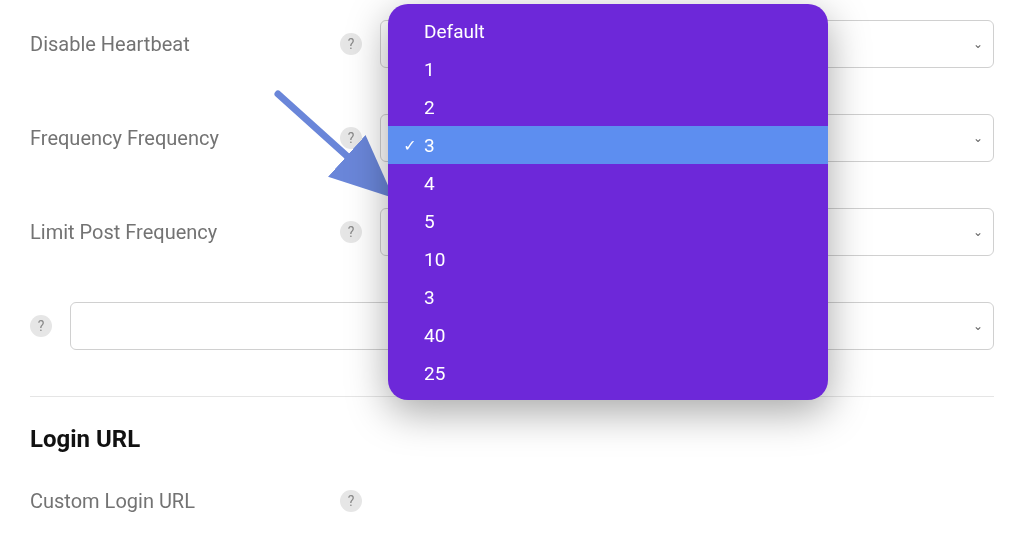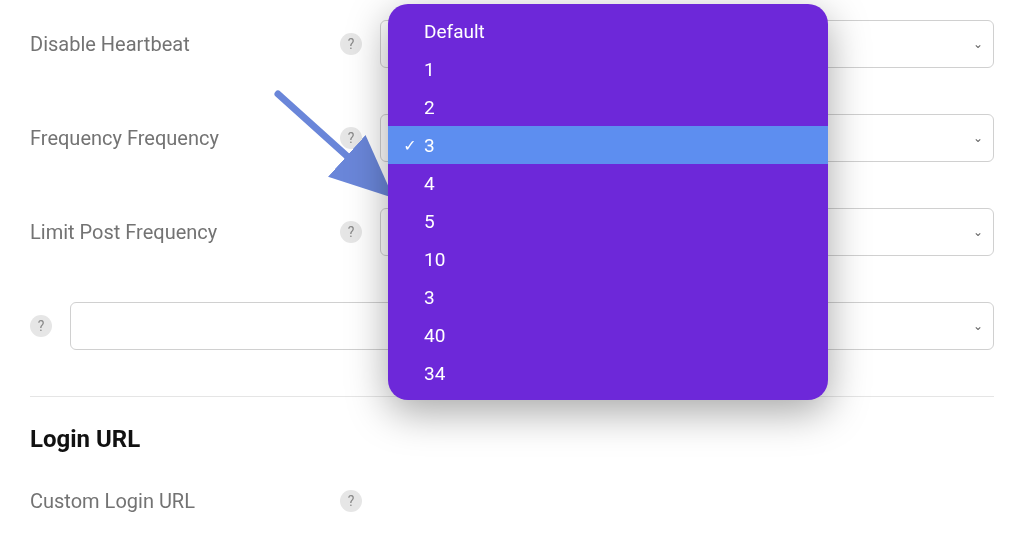--- a/index.html
+++ b/index.html
@@ -196,15 +196,15 @@
     <div class="opt">
       <span class="check"></span>
       <span class="txt">3</span>
     </div>
     <div class="opt">
       <span class="check"></span>
       <span class="txt">40</span>
     </div>
     <div class="opt">
       <span class="check"></span>
-      <span class="txt">34</span>
+      <span class="txt">25</span>
     </div>
   </div>
 
 </body></html>

